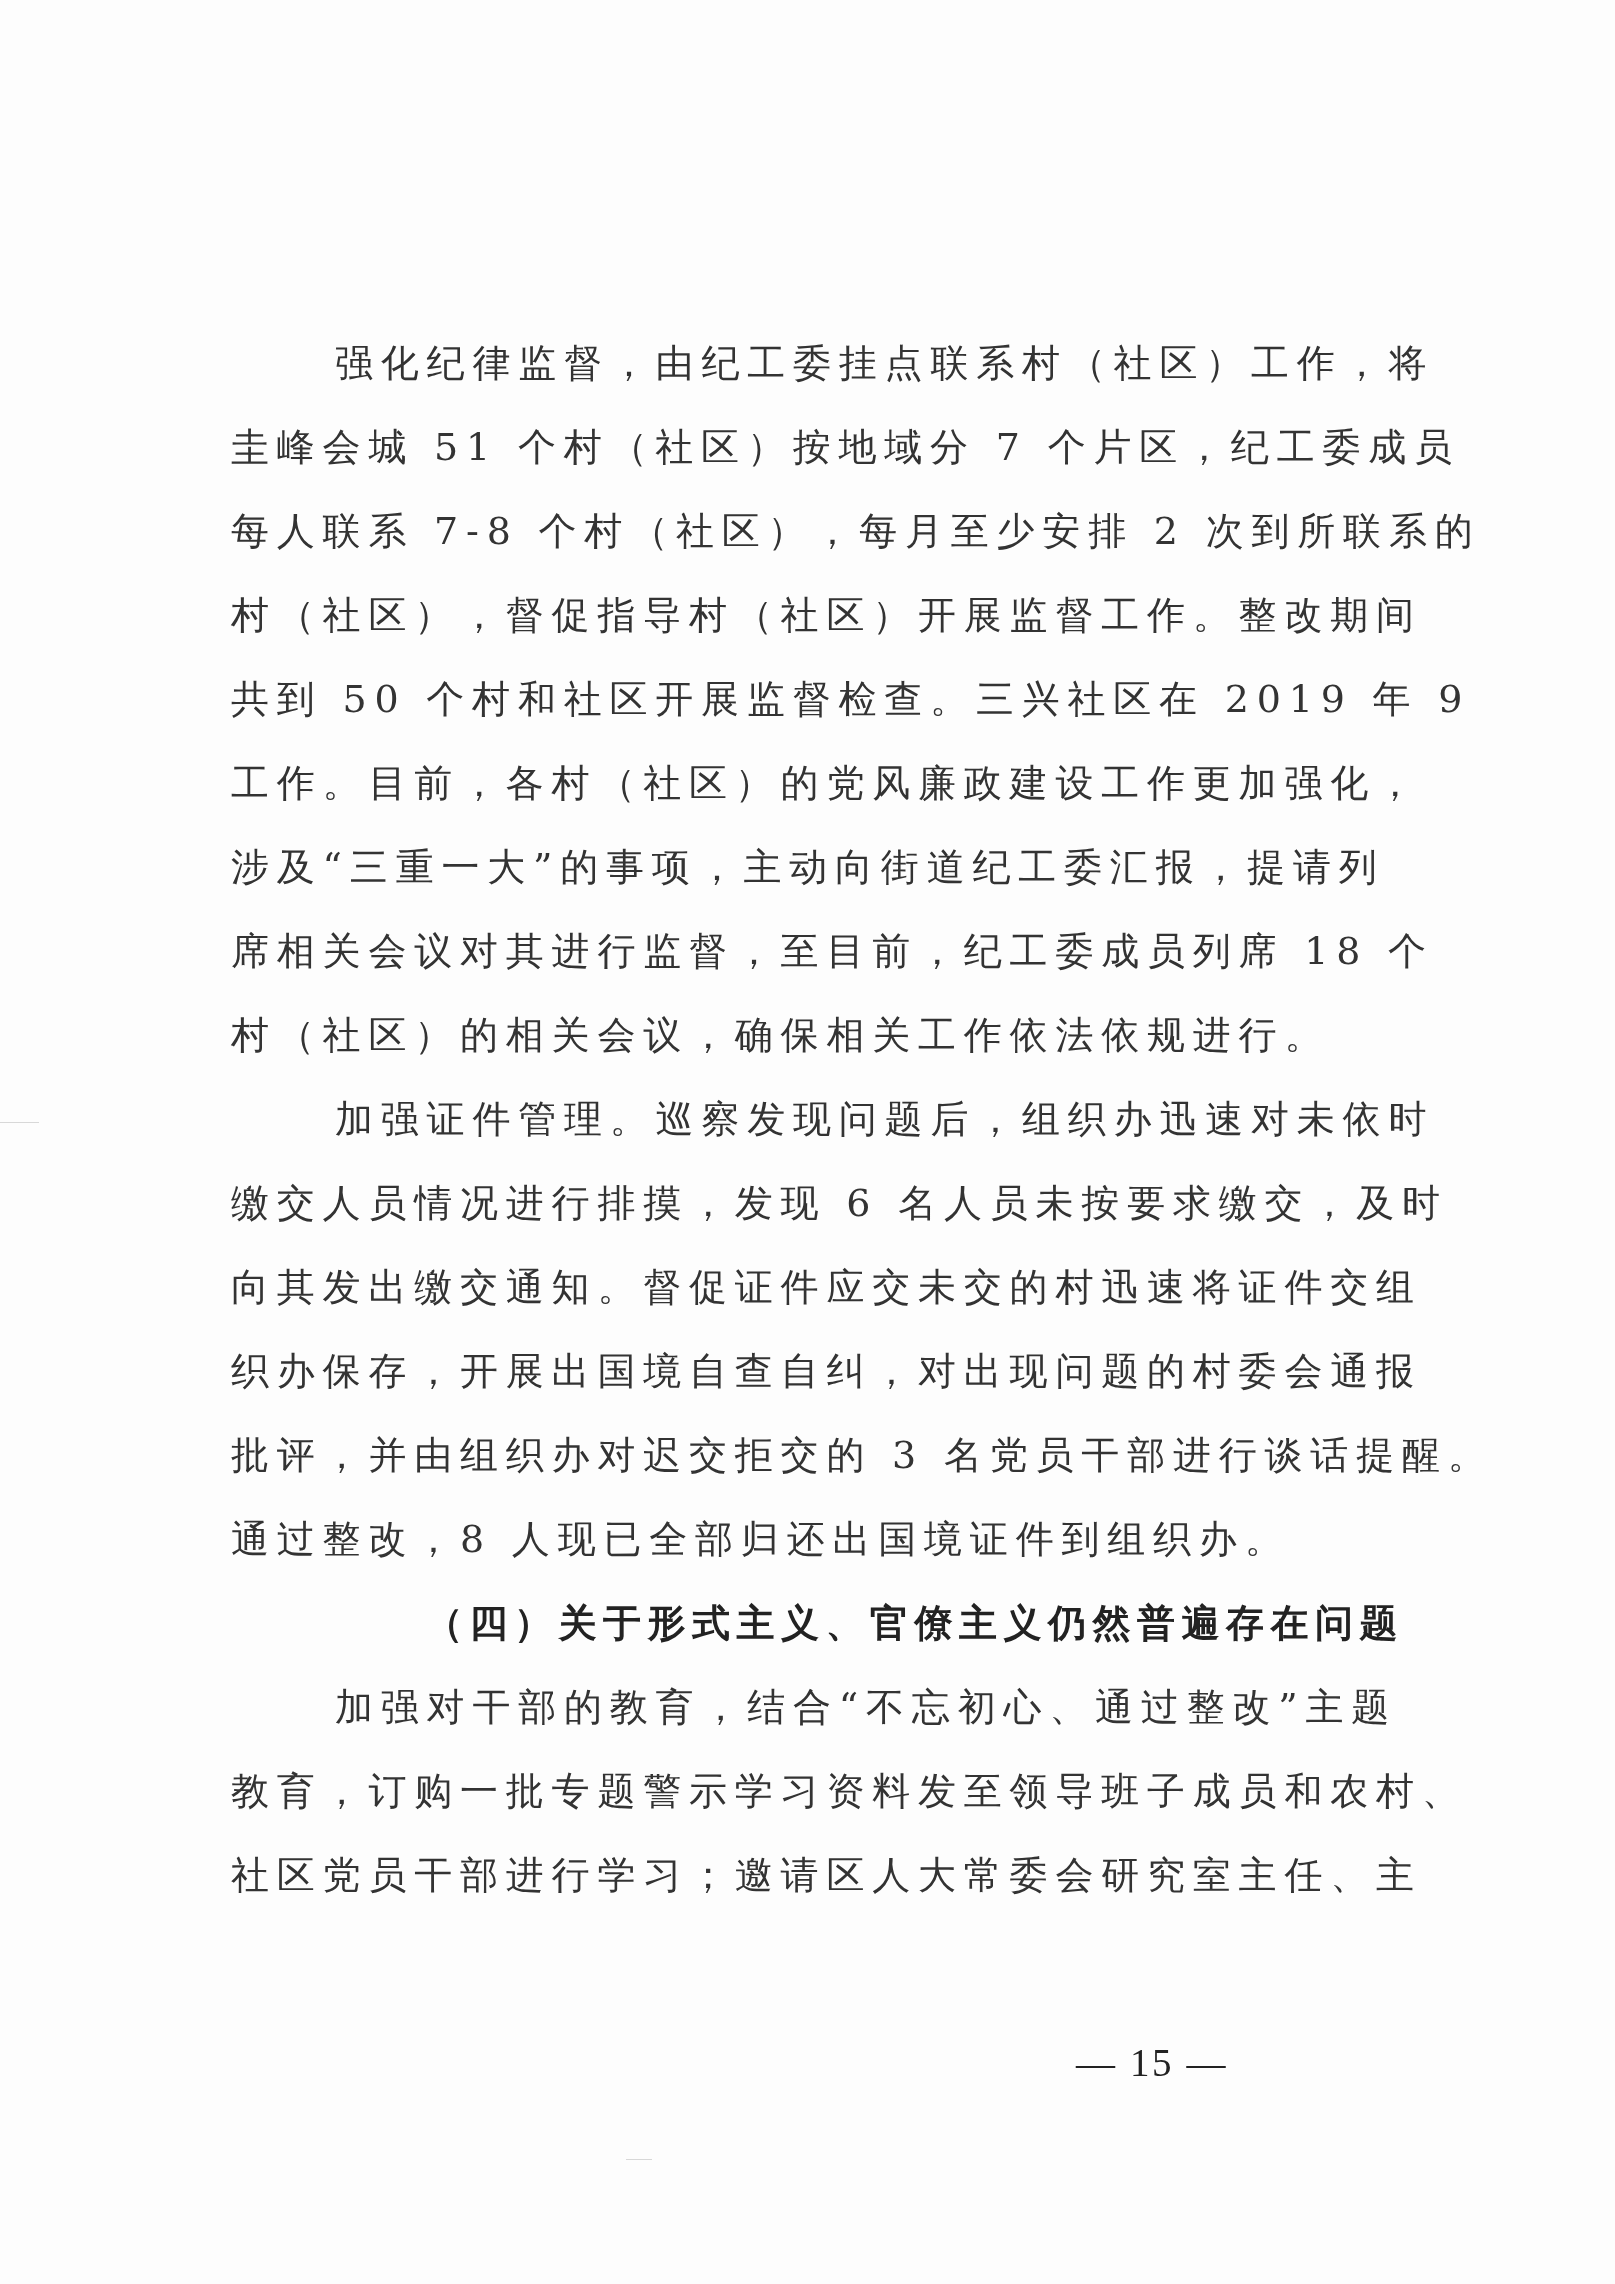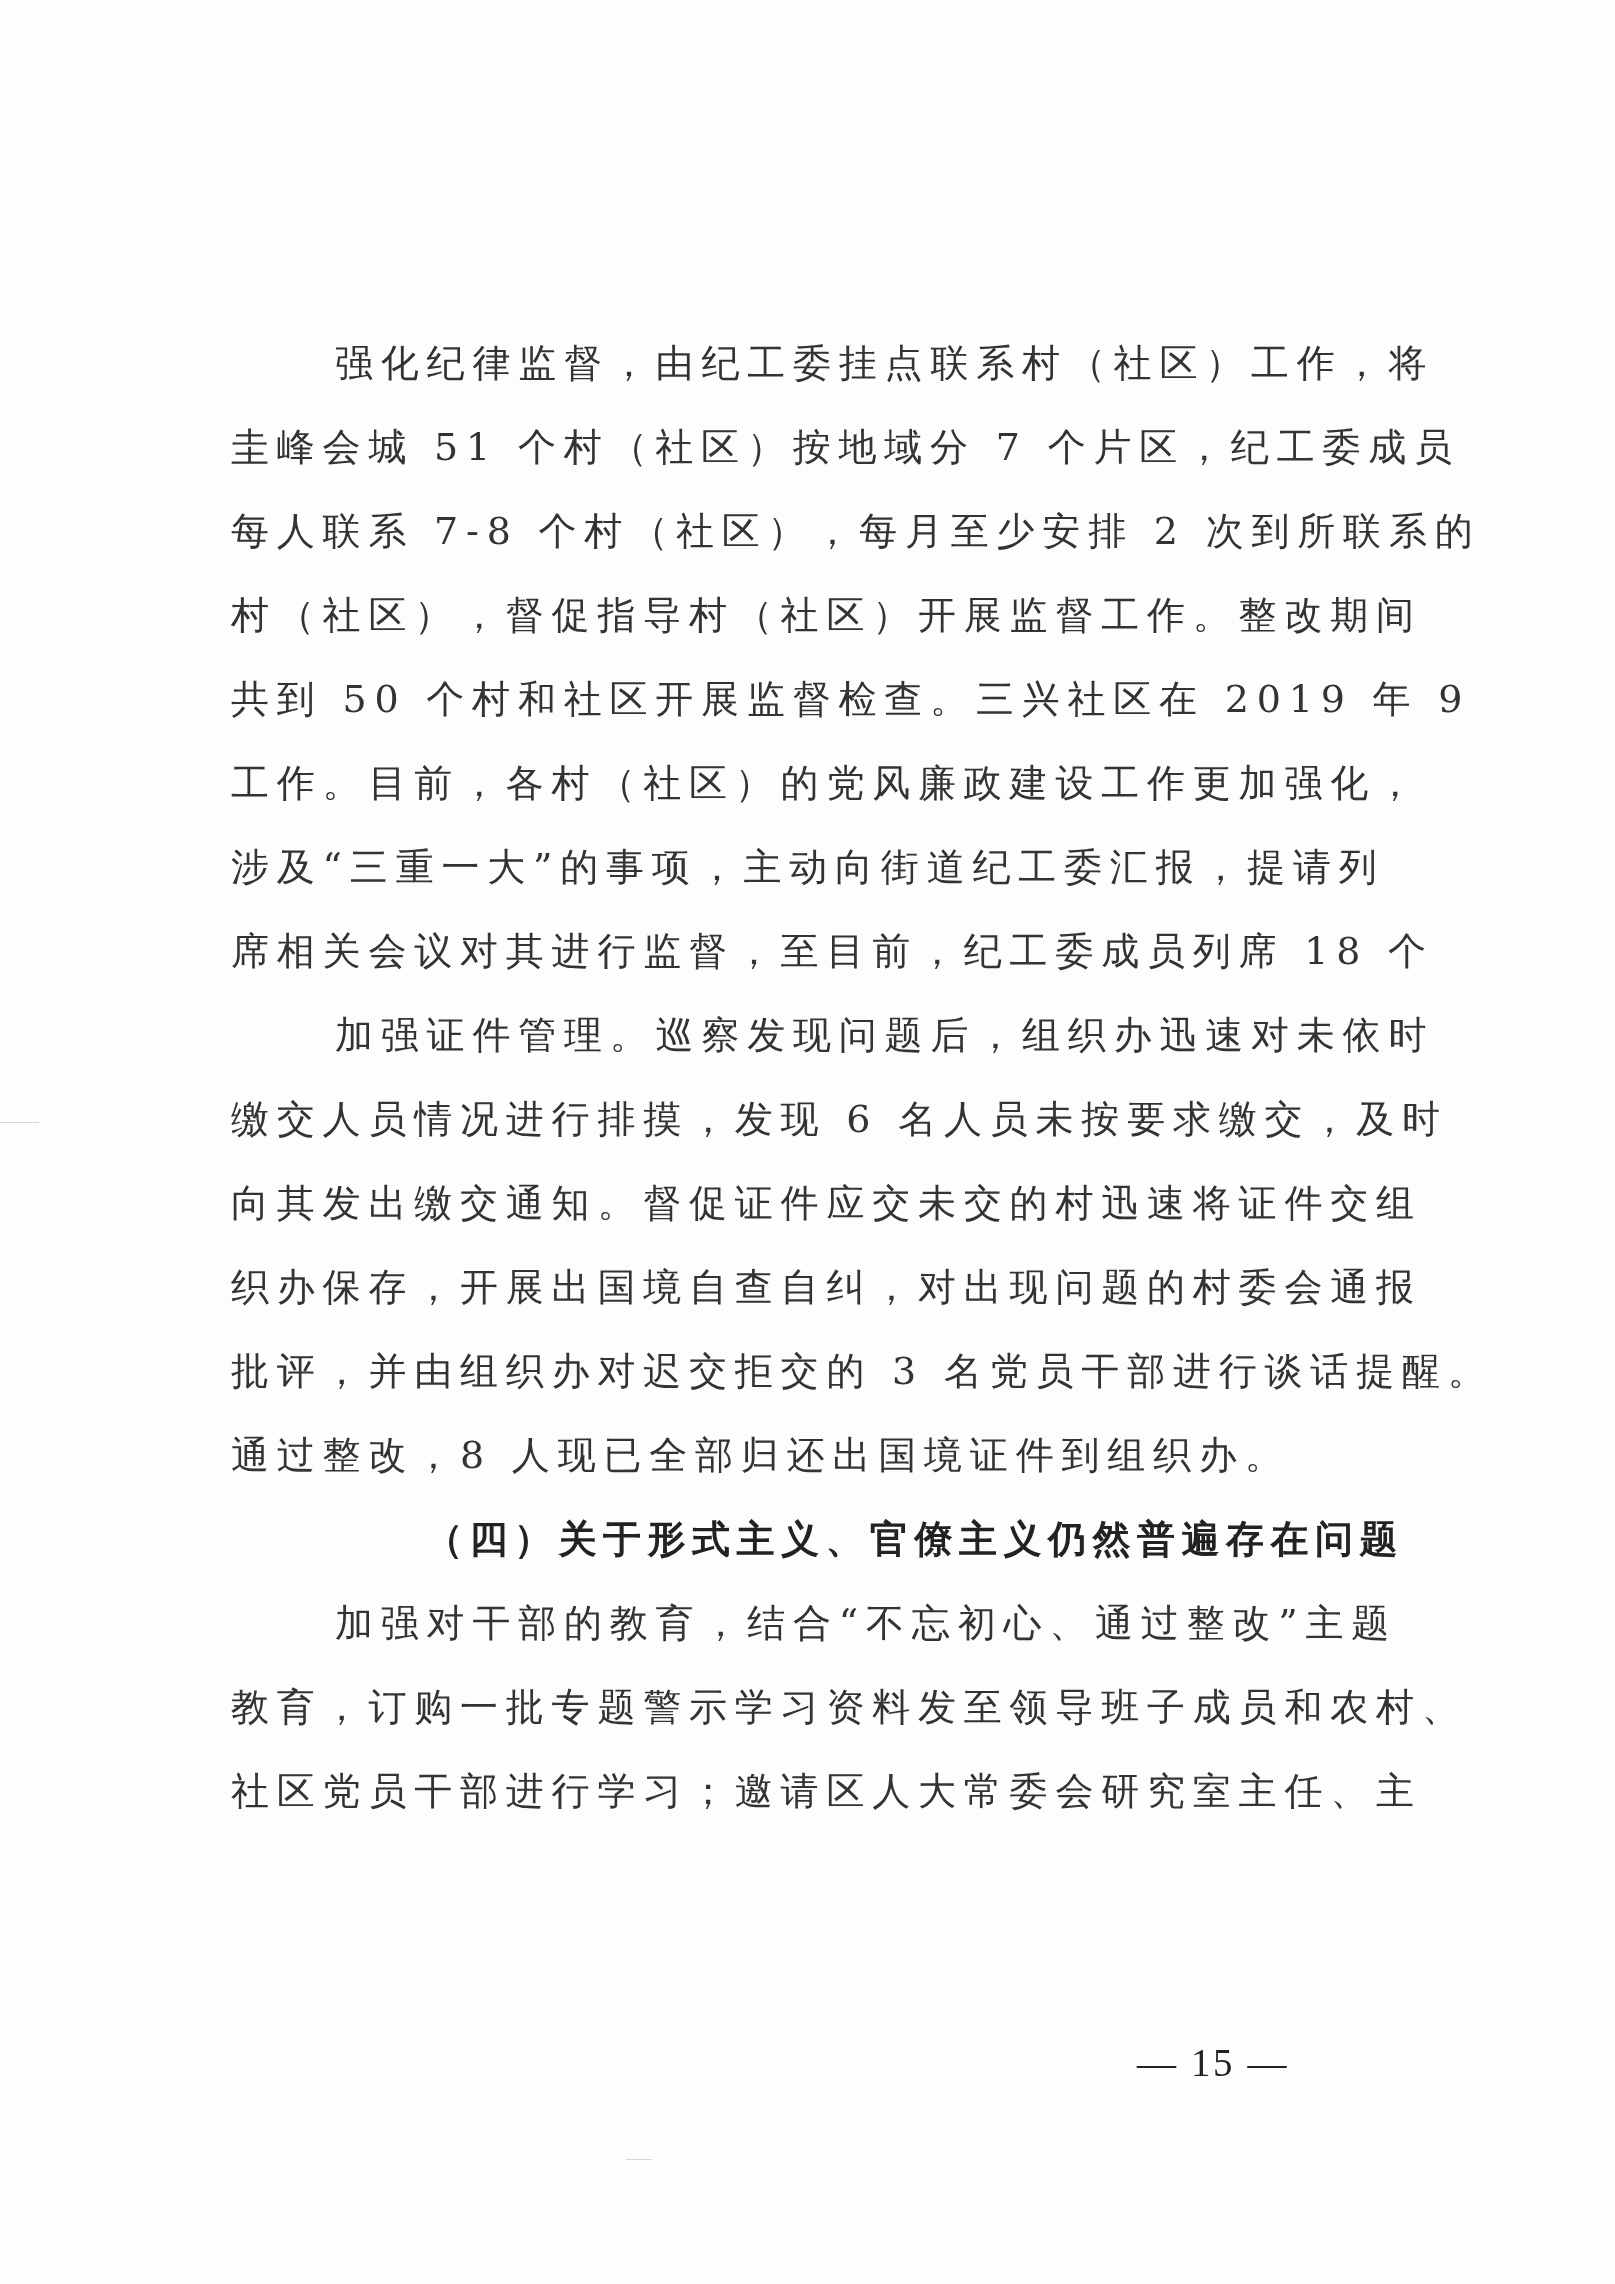--- a/index.html
+++ b/index.html
@@ -46,21 +46,21 @@
       letter-spacing: 6.5px;
       text-align: right;
     }
     .line.subheading {
       font-family: "DejaVu Sans", "Liberation Sans", sans-serif;
       font-weight: bold;
       color: #222222;
     }
     .page-number {
       position: absolute;
-      left: 1137px;
+      left: 1076px;
       top: 2040px;
       font-family: "Liberation Serif", "DejaVu Serif", serif;
       font-size: 39px;
       color: #222222;
       letter-spacing: 2.6px;
       white-space: pre;
     }
     .scan-mark {
       position: absolute;
       height: 1.3px;
@@ -77,20 +77,21 @@
   <div class="text-block">
 
     <div class="line indent">强化纪律监督，由纪工委挂点联系村（社区）工作，将</div>
     <div class="line">圭峰会城 51 个村（社区）按地域分 7 个片区，纪工委成员</div>
     <div class="line">每人联系 7-8 个村（社区），每月至少安排 2 次到所联系的</div>
     <div class="line">村（社区），督促指导村（社区）开展监督工作。整改期间</div>
     <div class="line">共到 50 个村和社区开展监督检查。三兴社区在 2019 年 9</div>
     <div class="line">工作。目前，各村（社区）的党风廉政建设工作更加强化，</div>
     <div class="line">涉及“三重一大”的事项，主动向街道纪工委汇报，提请列</div>
     <div class="line">席相关会议对其进行监督，至目前，纪工委成员列席 18 个</div>
+    <div class="line">村（社区）的相关会议，确保相关工作依法依规进行。</div>
 
     <div class="line indent">加强证件管理。巡察发现问题后，组织办迅速对未依时</div>
     <div class="line">缴交人员情况进行排摸，发现 6 名人员未按要求缴交，及时</div>
     <div class="line">向其发出缴交通知。督促证件应交未交的村迅速将证件交组</div>
     <div class="line">织办保存，开展出国境自查自纠，对出现问题的村委会通报</div>
     <div class="line">批评，并由组织办对迟交拒交的 3 名党员干部进行谈话提醒。</div>
     <div class="line">通过整改，8 人现已全部归还出国境证件到组织办。</div>
 
     <div class="line indent heading">（四）关于形式主义、官僚主义仍然普遍存在问题</div>
 

